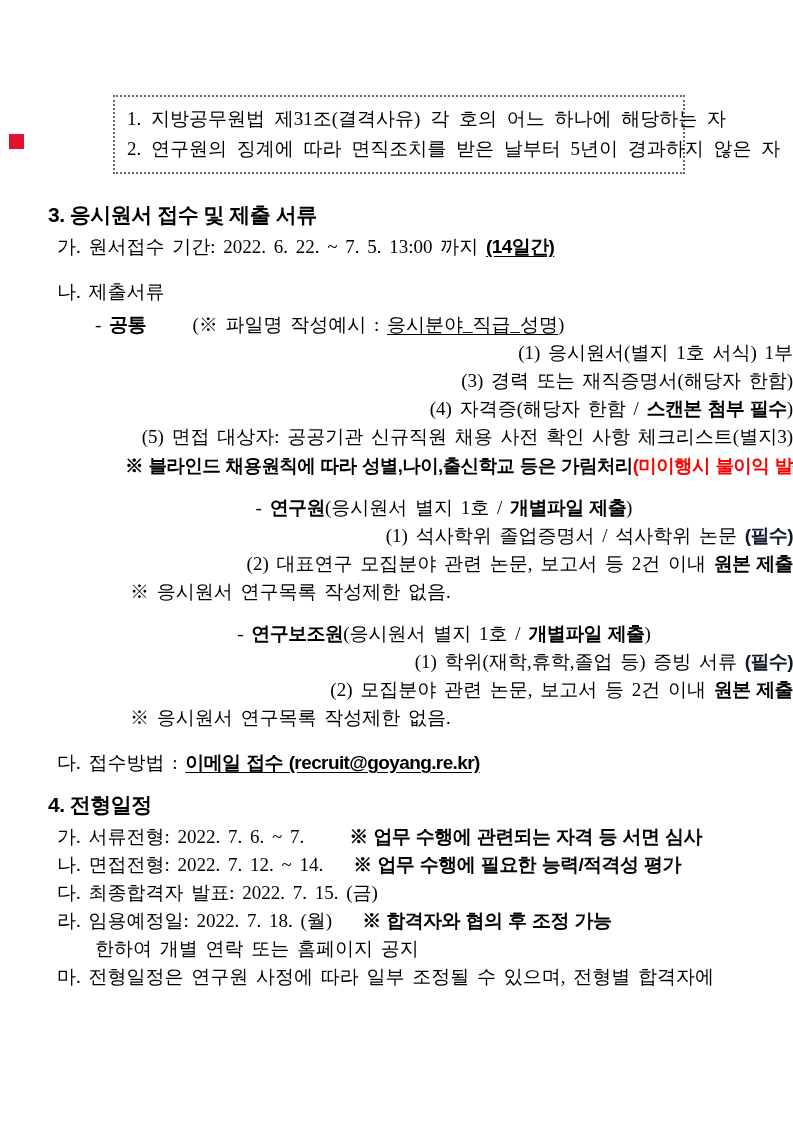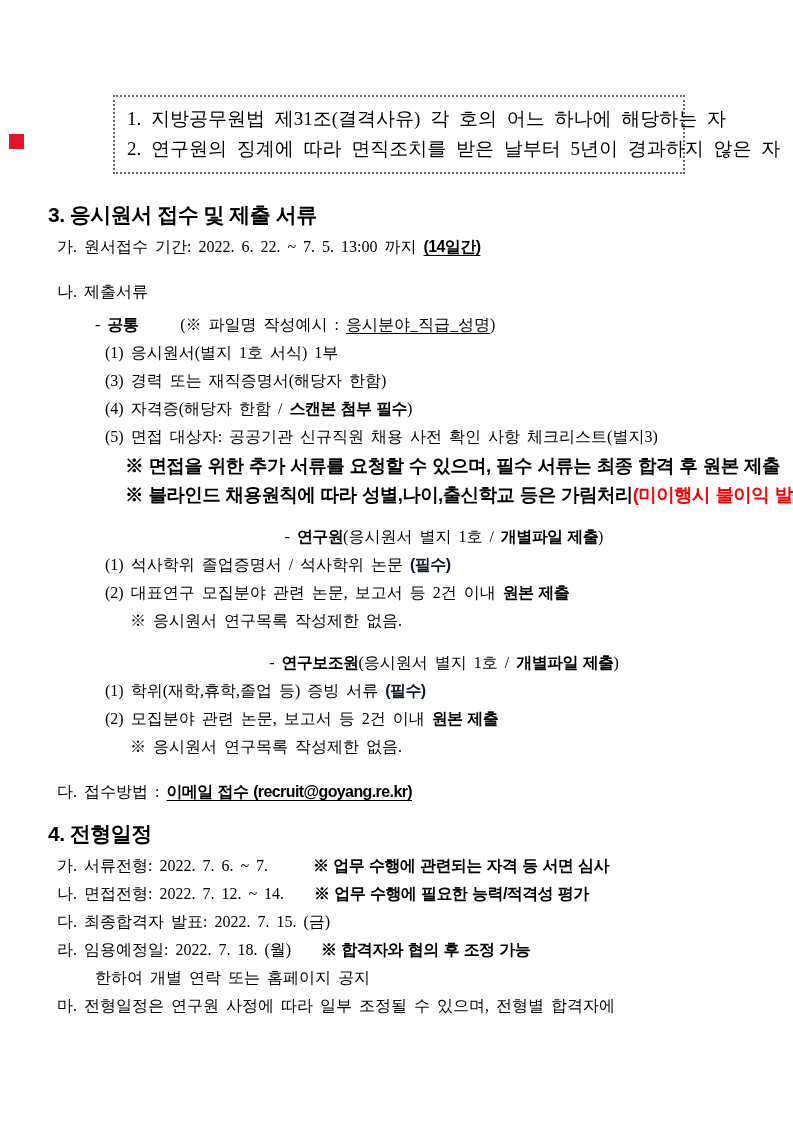--- a/index.html
+++ b/index.html
@@ -23,25 +23,25 @@
     font-size:19px;line-height:30px;word-spacing:5px;white-space:nowrap;
   }
   .sec-title{
     font-family:"Liberation Sans", sans-serif;font-weight:bold;
     font-size:21px;line-height:27px;letter-spacing:-0.5px;
     margin:0 0 0 48px;white-space:nowrap;
   }
   .sec3-title{margin-top:27px;}
   .sec4-title{margin-top:14px;}
   .line{
-    font-size:16px;line-height:28px;word-spacing:3px;white-space:nowrap;
+    font-size:19px;line-height:28px;word-spacing:3px;white-space:nowrap;
   }
   .ml1{margin-left:57px;}   
   .ml2{margin-left:95px;}   
-  .ml3{margin-left:105px;}  
+  .ml3{text-align:right;}  
   .ml4{margin-left:125px;}  
   .ml5{margin-left:130px;}  
   .g{
     font-family:"Liberation Sans", sans-serif;font-weight:bold;
     letter-spacing:-0.6px;word-spacing:1px;
   }
   .u{text-decoration:underline;text-underline-offset:3px;}
   .blue{color:#0f172a;}
   .red{color:#fb0200;}
   .gap-top-sm{margin-top:5px;}
@@ -73,21 +73,20 @@
 
   <div class="line ml2 gap-top-sm">
     <span>- </span><span class="g">공통</span><span style="white-space:pre;">      (※ 파일명 작성예시 : </span><span class="u">응시분야_직급_성명</span><span>)</span>
   </div>
   <div class="line ml3">(1) 응시원서(별지 1호 서식) 1부</div>
   <div class="line ml3">(3) 경력 또는 재직증명서(해당자 한함)</div>
   <div class="line ml3">
     <span>(4) 자격증(해당자 한함 / </span><span class="g">스캔본 첨부 필수</span><span>)</span>
   </div>
   <div class="line ml3">(5) 면접 대상자: 공공기관 신규직원 채용 사전 확인 사항 체크리스트(별지3)</div>
-  <div class="line ml4 g note-line">※ 면접을 위한 추가 서류를 요청할 수 있으며, 필수 서류는 최종 합격 후 원본 제출</div>
   <div class="line ml4 g note-line">
     <span>※ 블라인드 채용원칙에 따라 성별,나이,출신학교 등은 가림처리</span><span class="red">(미이행시 불이익 발생)</span>
   </div>
 
   <div class="line ml2 gap-top-md">
     <span>- </span><span class="g">연구원</span><span>(응시원서 별지 1호 / </span><span class="g">개별파일 제출</span><span>)</span>
   </div>
   <div class="line ml3">
     <span>(1) 석사학위 졸업증명서 / 석사학위 논문 </span><span class="g blue">(필수)</span>
   </div>

